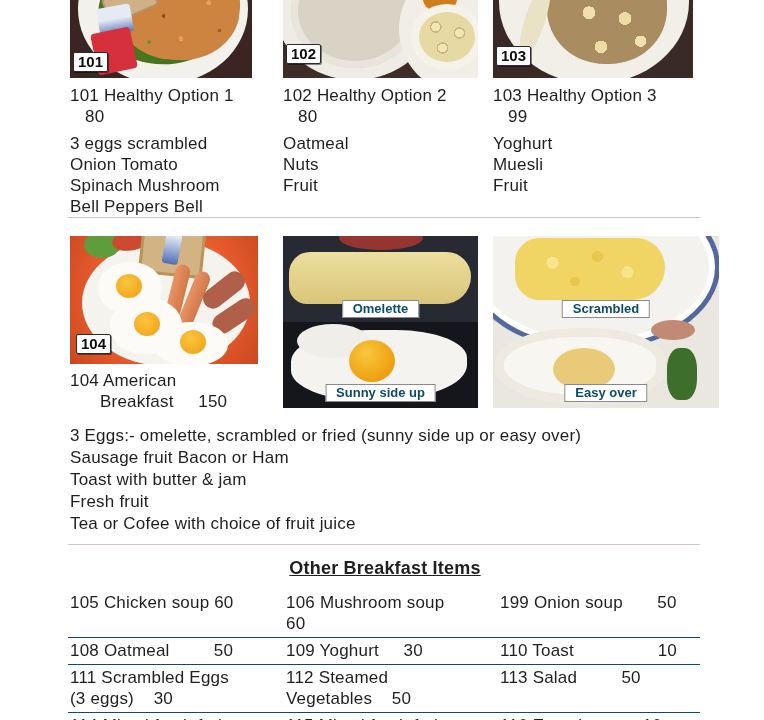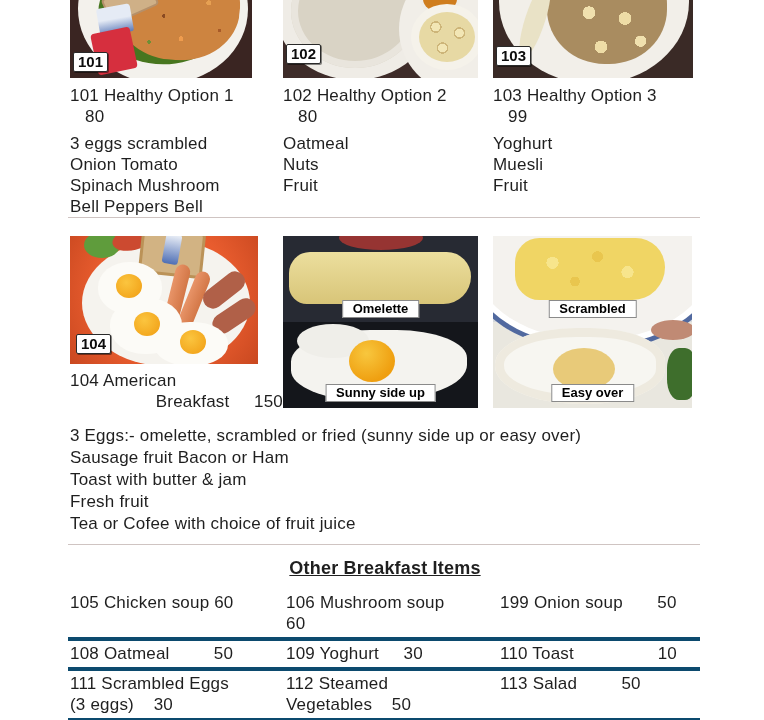--- a/index.html
+++ b/index.html
@@ -8,21 +8,21 @@
   .page { width:764px; padding-left:70px; }
   .content { width:630px; }
 
   .grid3 { display:grid; grid-template-columns:213px 210px 207px; }
   .rule { border:none; border-top:1px solid #cfc4c2; width:632px; margin-left:-2px; }
 
   
   .photo { position:relative; overflow:hidden; }
   .photo i { position:absolute; display:block; }
   .badge { position:absolute; left:3px; background:#fff; border:1px solid #2a2a2a; box-shadow:1px 1px 0 rgba(0,0,0,.45); border-radius:2px; font-weight:700; font-size:15px; line-height:18px; padding:0 4px; color:#0d0d0d; letter-spacing:0; }
-  .flabel { position:absolute; left:50%; transform:translateX(-50%); background:#fff; border:1px solid #8a8a8a; color:#000000; font-weight:700; font-size:13px; line-height:16px; padding:0 10px; white-space:nowrap; letter-spacing:0;text-align:right; }
+  .flabel { position:absolute; left:50%; transform:translateX(-50%); background:#fff; border:1px solid #8a8a8a; color:#0c4a6e; font-weight:700; font-size:13px; line-height:16px; padding:0 10px; white-space:nowrap; letter-spacing:0;text-align:right; }
 
   
   .p101 { width:182px; height:78px; background:#3a2522; }
   .p101 .plate { left:8px; top:-66px; width:170px; height:150px; background:#f3f1ec; border-radius:50%; }
   .p101 .leaf { left:28px; top:-46px; width:140px; height:110px; background:#47761f; border-radius:50%; transform:rotate(-8deg); }
   .p101 .rice { left:44px; top:-48px; width:126px; height:108px; border-radius:48%; transform:rotate(4deg); background-color:#cd8440;
     background-image:radial-gradient(circle 4px at 20% 30%,#eab764 60%,transparent 61%),radial-gradient(circle 3px at 60% 20%,#7d9a3a 60%,transparent 61%),radial-gradient(circle 4px at 75% 45%,#e6a052 60%,transparent 61%),radial-gradient(circle 3px at 40% 60%,#8a4a22 60%,transparent 61%),radial-gradient(circle 4px at 55% 80%,#ef9c4e 60%,transparent 61%),radial-gradient(circle 3px at 30% 85%,#6f8f34 60%,transparent 61%),radial-gradient(circle 3px at 85% 70%,#a85a28 60%,transparent 61%); }
   .p101 .toast { left:34px; top:-12px; width:52px; height:28px; background:#cfb087; border:2px solid #b5906a; border-radius:4px; transform:rotate(-24deg); }
   .p101 .packet-blue { left:28px; top:6px; width:34px; height:28px; background:linear-gradient(180deg,#e5ebf5 45%,#5b79b8); border-radius:3px; transform:rotate(-10deg); }
   .p101 .packet-red { left:24px; top:30px; width:40px; height:42px; background:#d62f3e; border-radius:4px; transform:rotate(-12deg); }
@@ -71,51 +71,51 @@
   .peggs1 .tophalf { left:0; top:0; width:195px; height:86px; background:#272a33; }
   .peggs1 .bacon { left:56px; top:-10px; width:84px; height:24px; background:#963432; border-radius:50%; }
   .peggs1 .omelette { left:6px; top:16px; width:182px; height:52px; background:linear-gradient(180deg,#ecdf9e,#d8c578); border-radius:26px 30px 34px 22px; }
   .peggs1 .white1 { left:8px; top:94px; width:176px; height:70px; background:#f4f3ef; border-radius:45% 40% 50% 42%; }
   .peggs1 .white2 { left:14px; top:88px; width:72px; height:34px; background:#efeee9; border-radius:50%; }
   .peggs1 .syolk { left:66px; top:104px; width:46px; height:42px; background:radial-gradient(circle at 38% 32%,#f8c73e,#ef9f10 70%); border-radius:50%; }
   .peggs1 .lab-top { top:64px; }
   .peggs1 .lab-bot { top:148px; }
 
   
-  .peggs2 { width:199px; height:172px; background:#e9e7df; }
+  .peggs2 { width:226px; height:172px; background:#e9e7df; }
   .peggs2 .tophalf { left:0; top:0; width:199px; height:86px; background:#d4d8dc; }
   .peggs2 .plate { left:-16px; top:-42px; width:232px; height:146px; background:#f4f2ee; border-radius:50%; box-shadow:0 0 0 6px #ffffff,0 0 0 11px #51699f; }
   .peggs2 .scram { left:22px; top:2px; width:150px; height:62px; border-radius:30px 36px 40px 30px; background-color:#f0d564;
     background-image:radial-gradient(circle 10px at 25% 40%,#f7e58c 60%,transparent 61%),radial-gradient(circle 9px at 55% 30%,#e9c64e 60%,transparent 61%),radial-gradient(circle 10px at 75% 55%,#f7e58c 60%,transparent 61%),radial-gradient(circle 8px at 40% 70%,#e9c64e 60%,transparent 61%); }
   .peggs2 .easy { left:2px; top:92px; width:170px; height:76px; background:#f7f6f1; border-radius:48% 44% 46% 50%; box-shadow:inset 0 0 0 9px #eeeadf; }
   .peggs2 .eyolk { left:60px; top:112px; width:62px; height:42px; background:#e8ca79; border-radius:50%; }
   .peggs2 .parsley { left:174px; top:112px; width:30px; height:52px; background:#3e6e2c; border-radius:40%; }
   .peggs2 .pinkmeat { left:158px; top:84px; width:44px; height:20px; background:#c08a74; border-radius:50%; }
   .peggs2 .lab-top { top:64px; }
   .peggs2 .lab-bot { top:148px; }
 
   
   .title-line { margin-top:7px; line-height:21px; }
   .price-line { padding-left:15px; line-height:21px; }
   .items { margin-top:6px; }
   .items div { line-height:21px; }
 
   .sec2 { margin-top:18px; }
   .caption { margin-top:6px; }
   .caption div { line-height:21px; white-space:pre-wrap; }
-  .caption .indent2 { padding-left:30px;text-align:right; }
+  .caption .indent2 { padding-left:30px; }
 
   .desc { margin-top:13px; }
   .desc div { line-height:22px; }
   .desc { padding-bottom:9px; }
 
   .other-heading { text-align:center; font-size:18px; font-weight:700; text-decoration:underline; margin-top:13px; letter-spacing:.2px; }
 
   .btable { margin-top:11px; width:632px; margin-left:-2px; }
-  .trow { display:grid; grid-template-columns:216px 214px 202px; border-bottom:4px solid #0c4a6e; padding:2px 0 3px 2px; }
+  .trow { display:grid; grid-template-columns:216px 214px 202px; border-bottom:1px solid #0c4a6e; padding:2px 0 3px 2px; }
   .trow:last-child { border-bottom:none; }
   .tcell div { line-height:21px; white-space:pre-wrap; }
 </style>
 </head>
 <body>
 
 <div class="page">
   <div class="content">
 
     <section class="grid3">

